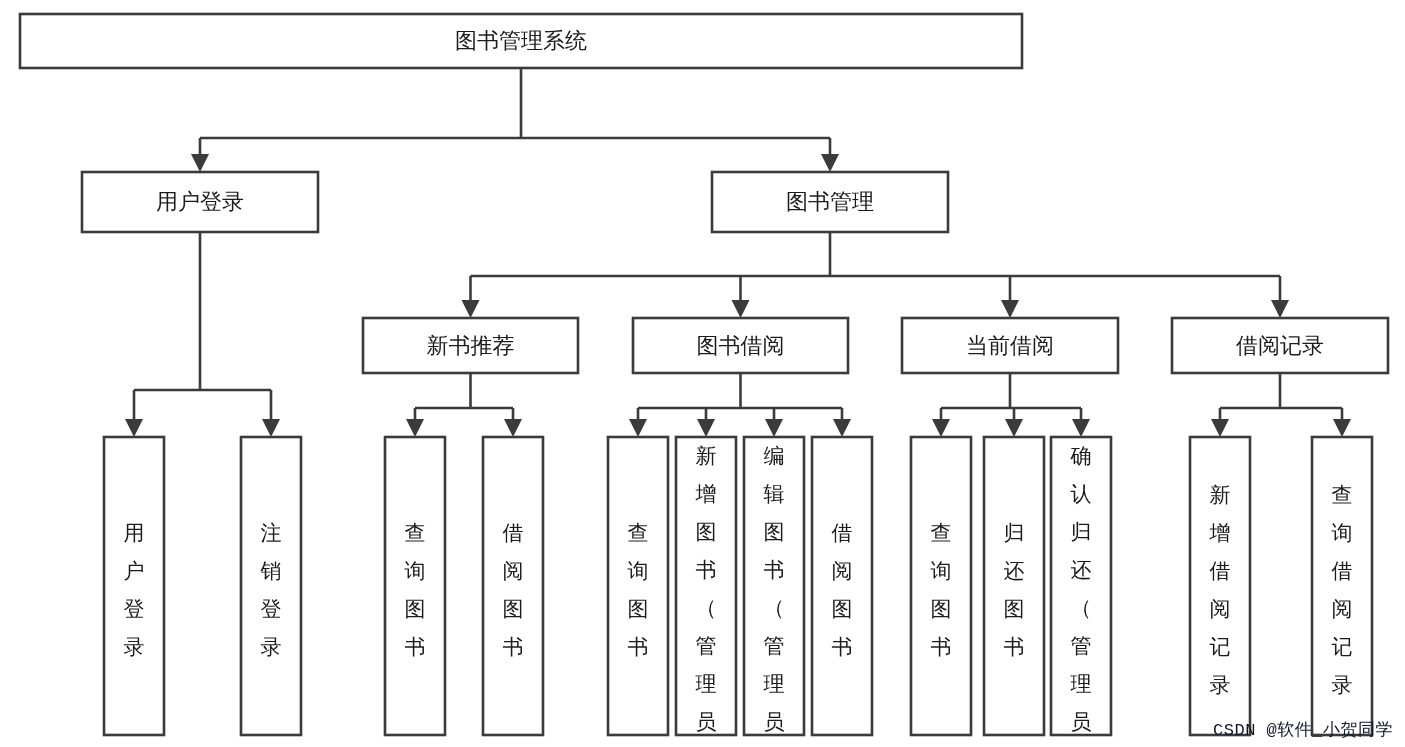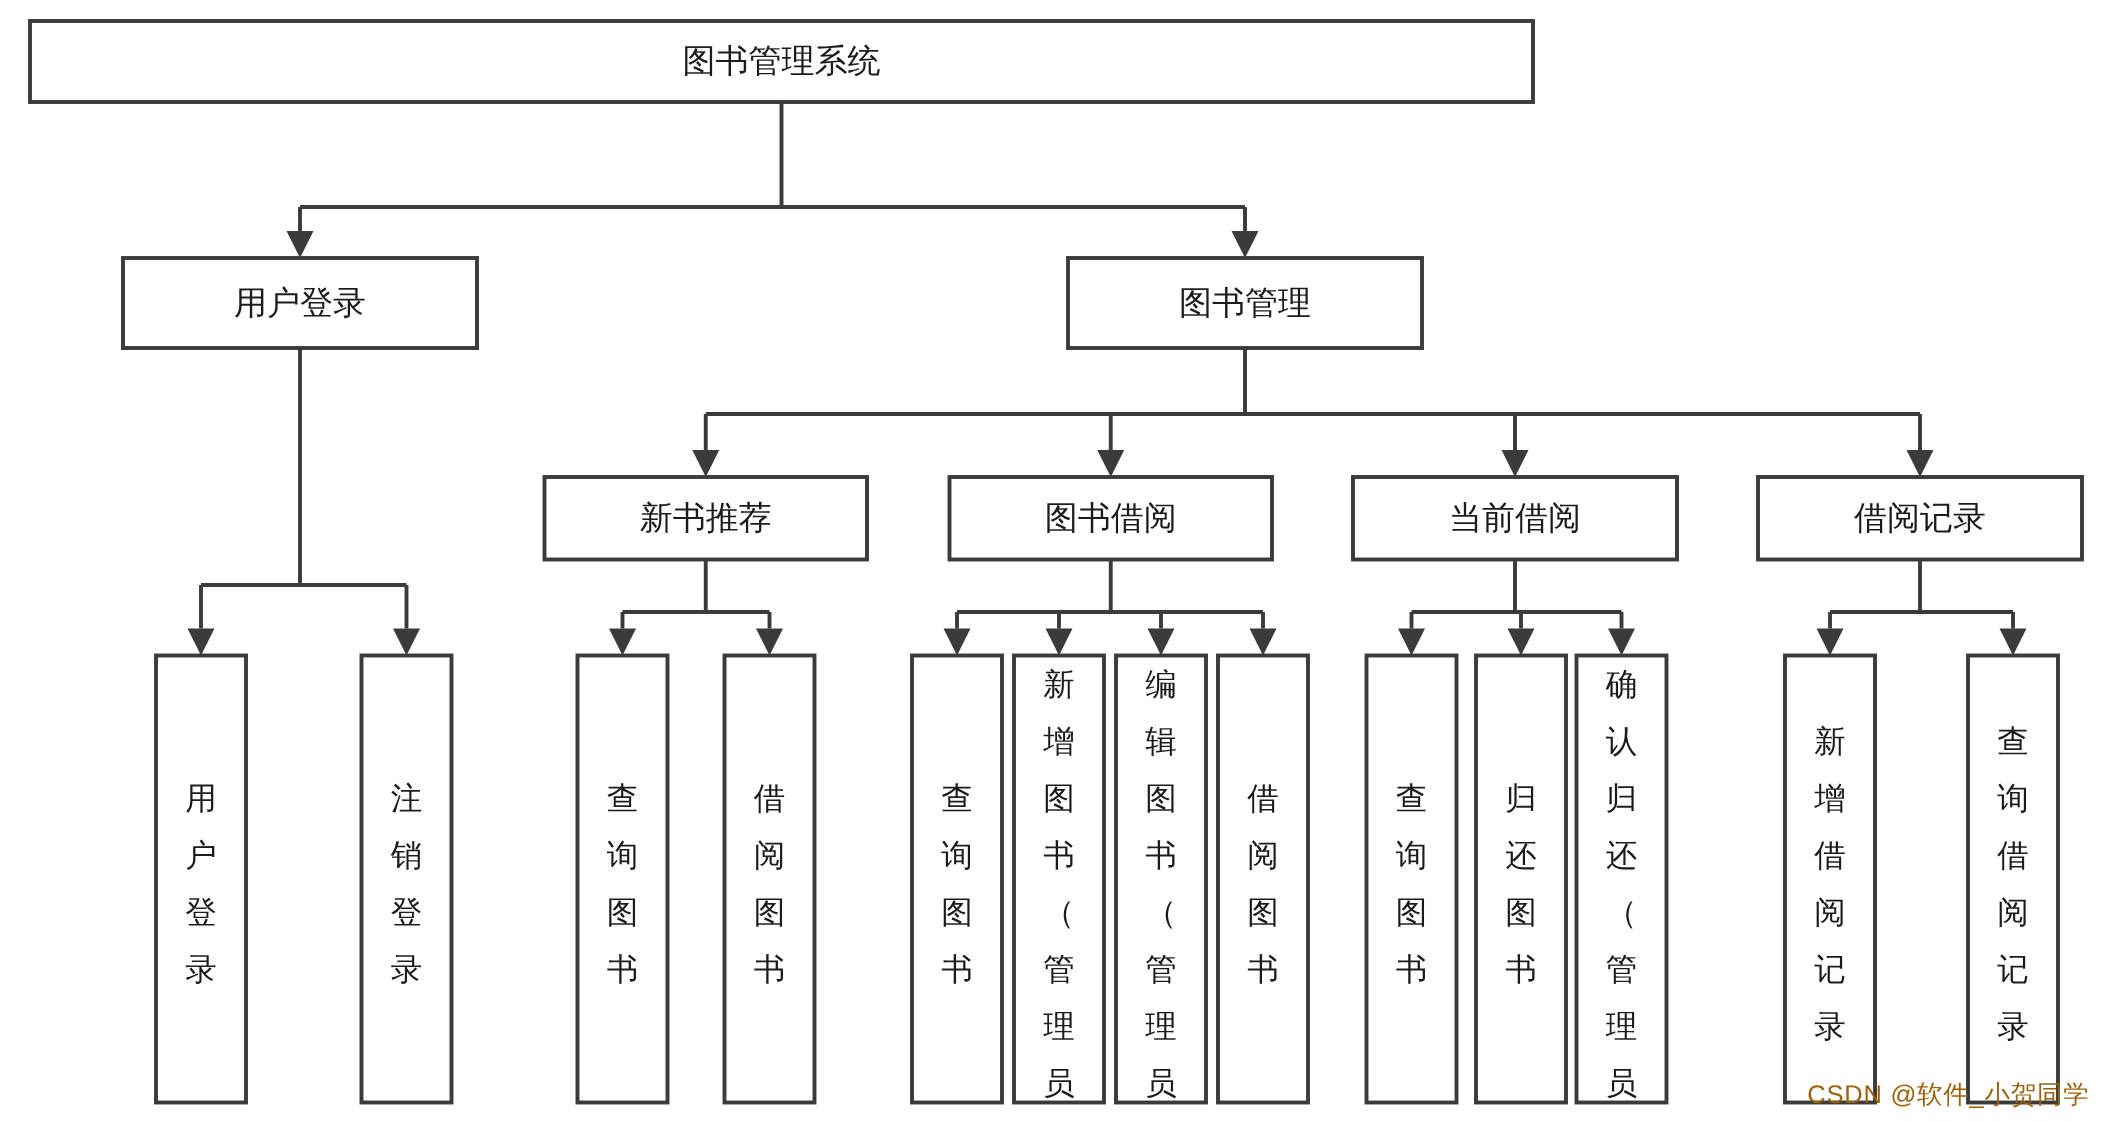--- a/index.html
+++ b/index.html
@@ -53,23 +53,23 @@
   .node-label-v {
     font-family: "DejaVu Sans", "Liberation Sans", sans-serif;
     font-size: 21px;
     fill: #1b1b1b;
     text-anchor: middle;
   }
   .watermark-text {
     position: absolute;
     right: 12px;
     bottom: 6px;
-    font-family: Liberation Sans, sans-serif;
+    font-family: Liberation Mono, monospace;
     font-size: 17px;
-    color: #a16207;
+    color: #0f172a;
     white-space: nowrap;
     letter-spacing: 0.5px;
     user-select: none;
   }
 </style>
 </head>
 <body>
 
 <div id="diagram-root">
   <svg class="diagram-canvas" viewBox="0 0 1405 747">

